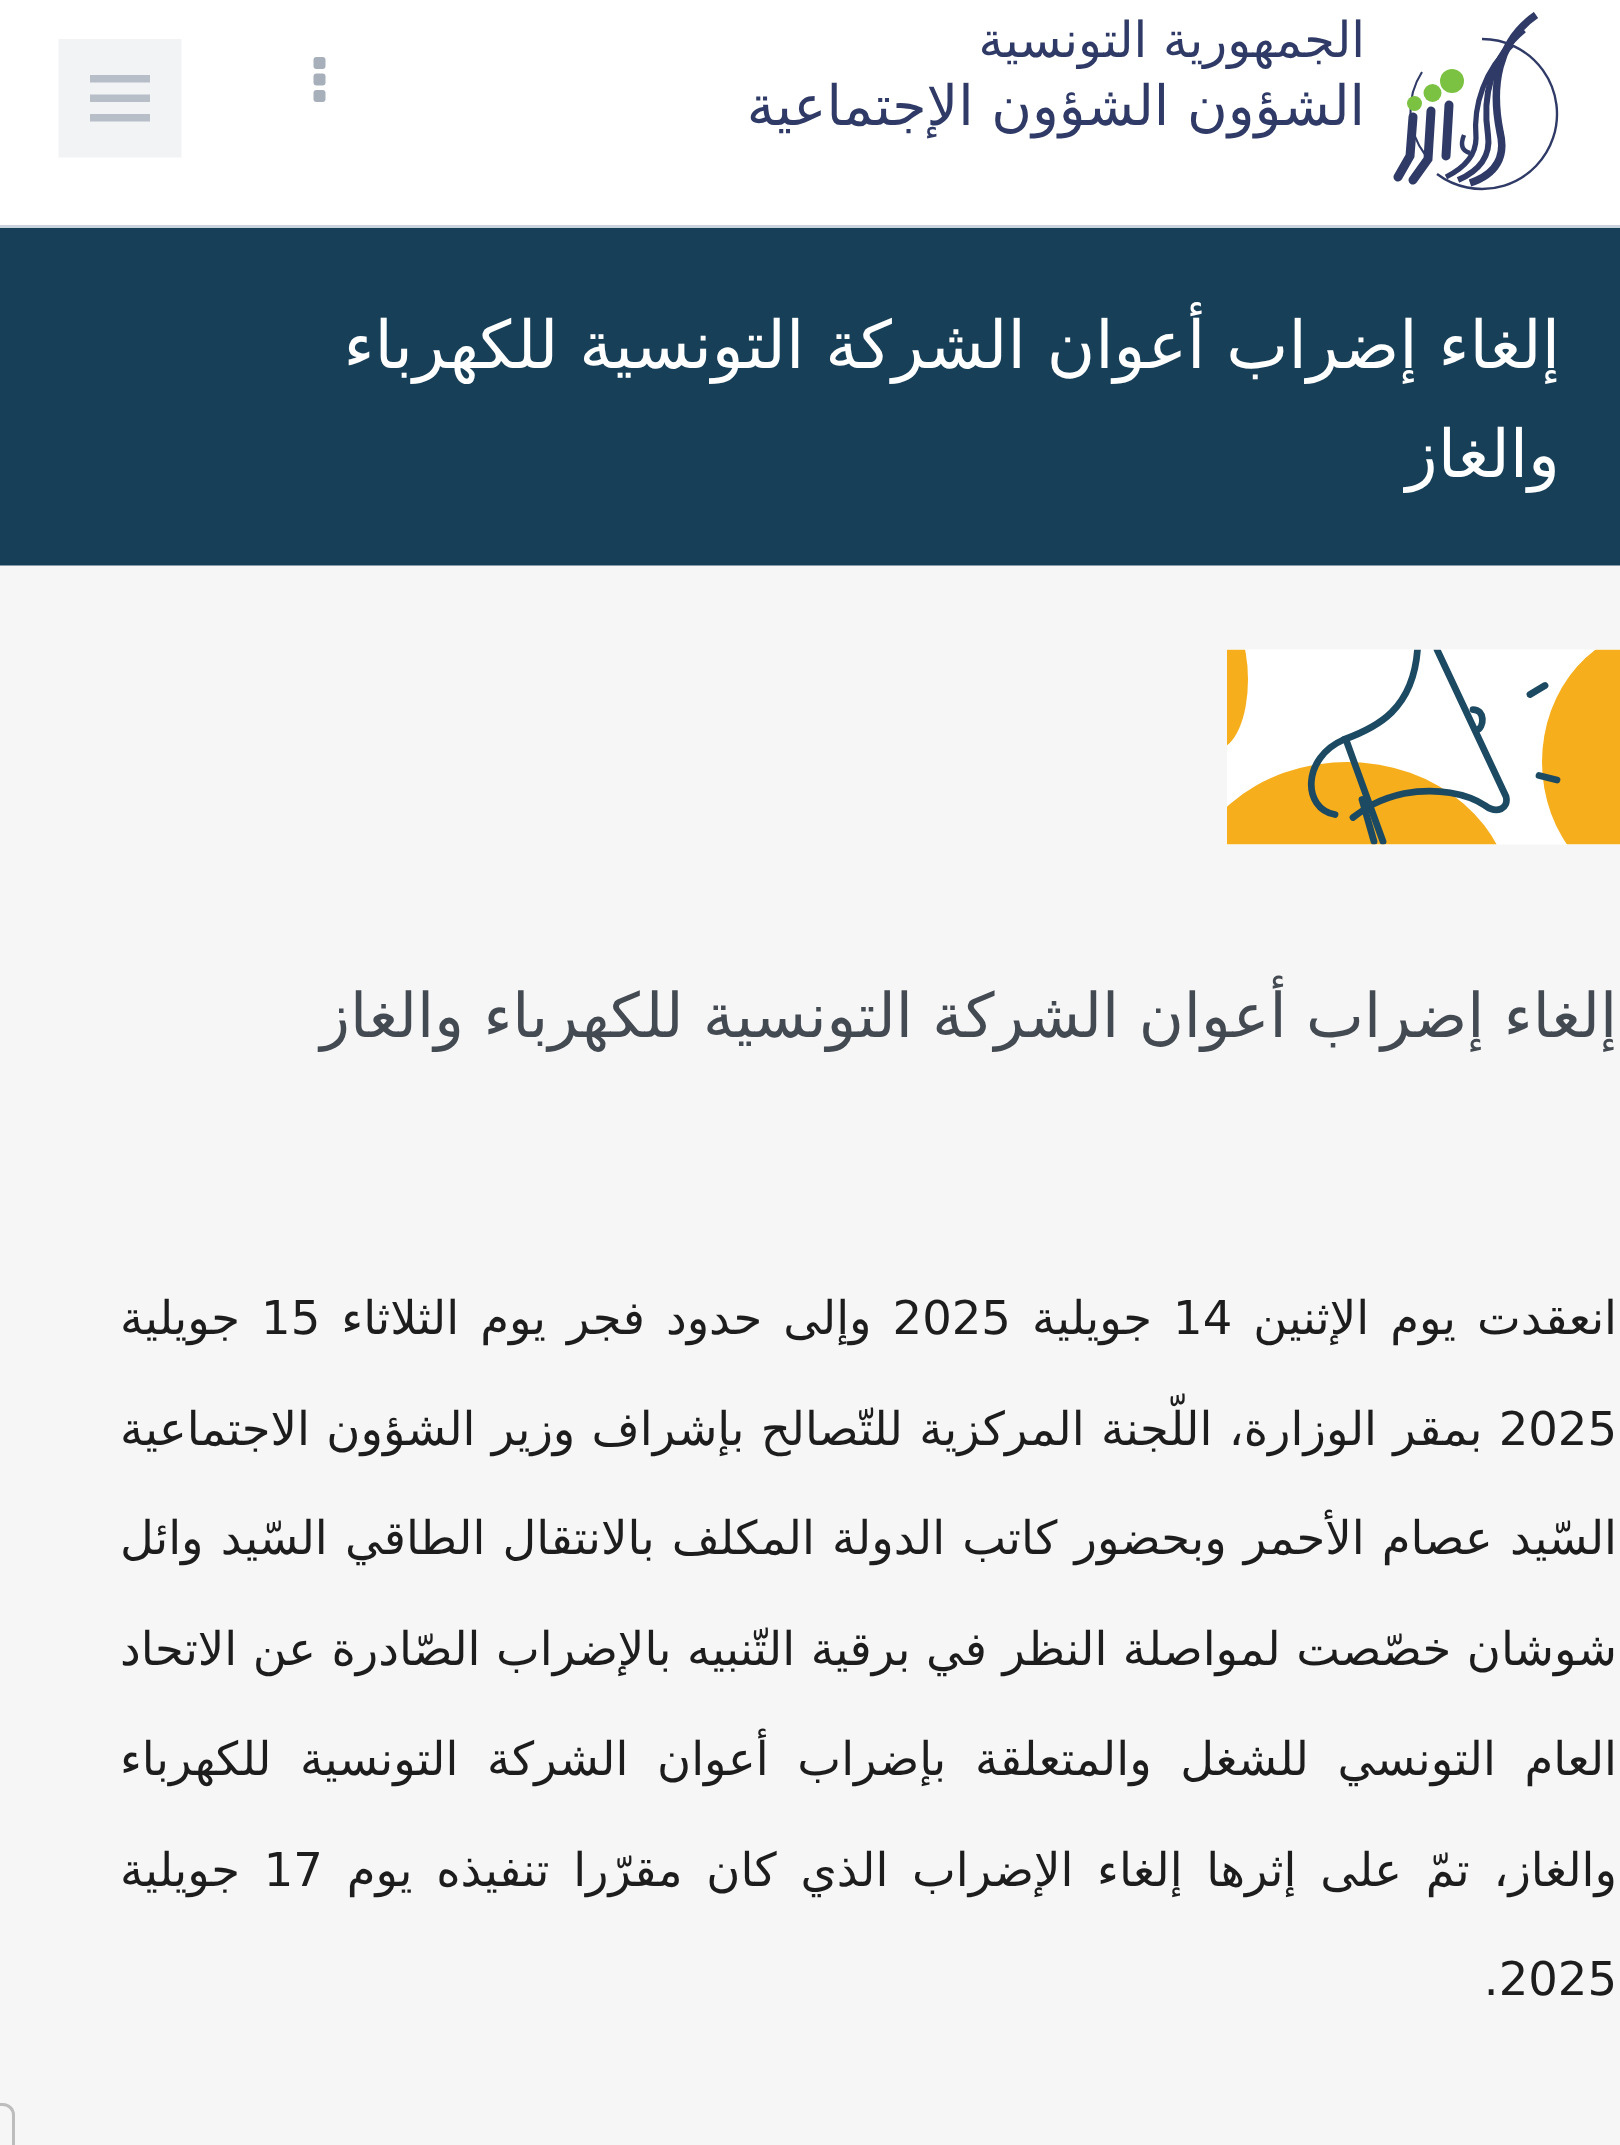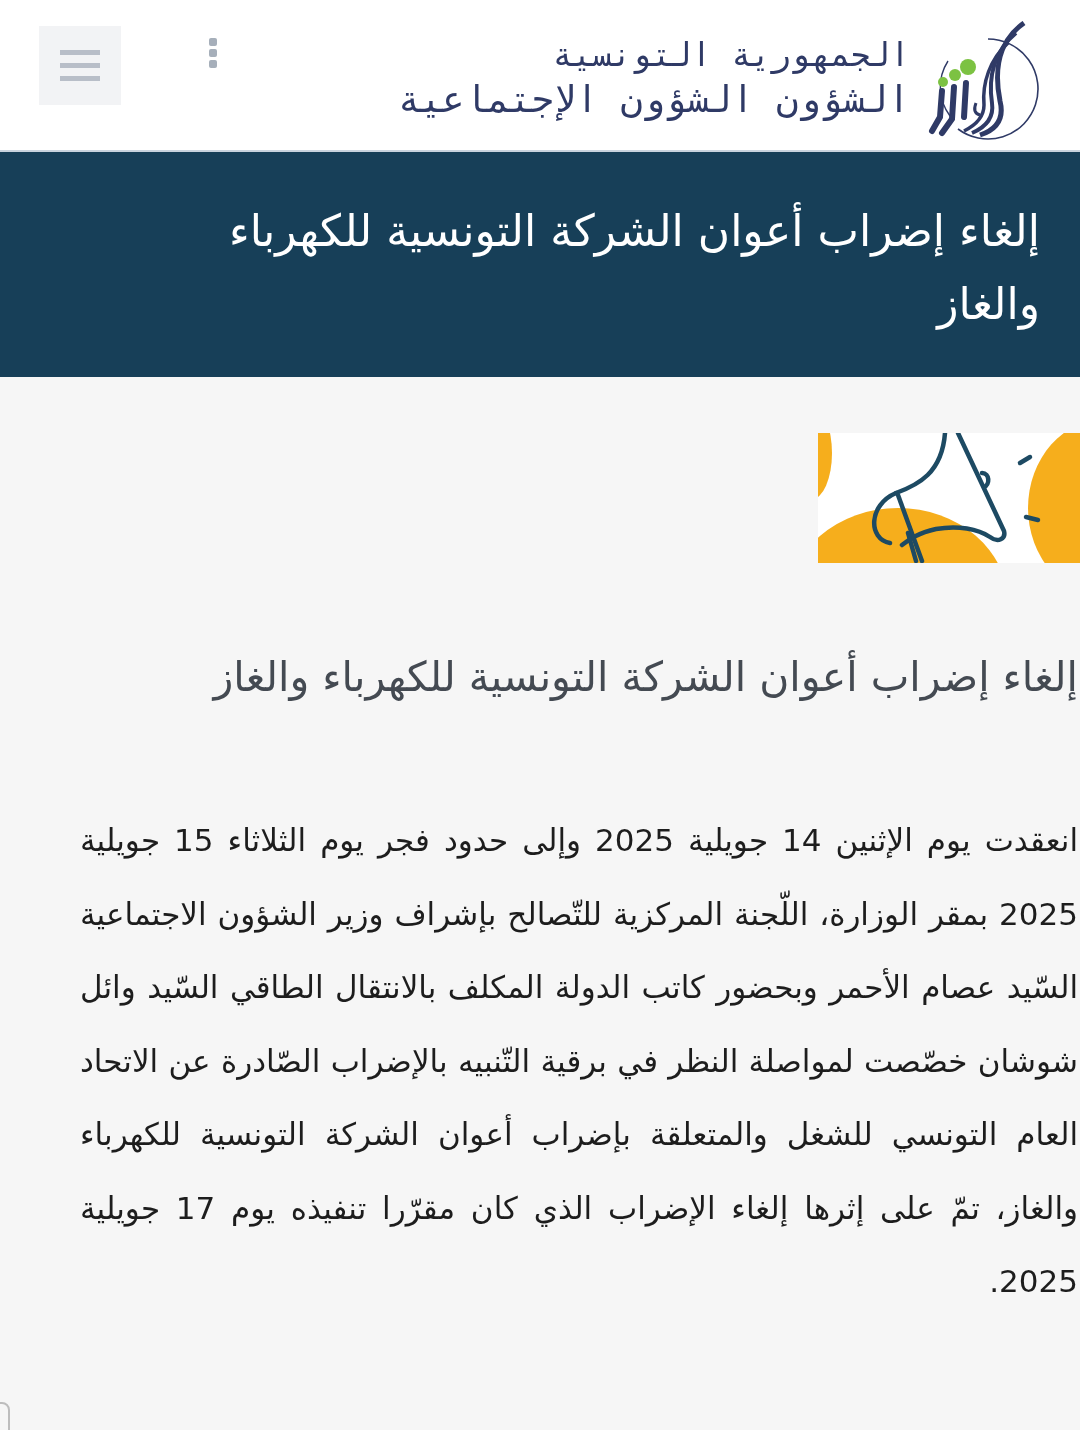--- a/index.html
+++ b/index.html
@@ -44,27 +44,25 @@
       gap: 3px;
       cursor: pointer;
     }
     .kebab .dot {
       width: 8px; height: 8px;
       border-radius: 2px;
       background: #a6afba;
     }
     .brand {
       position: absolute;
-      right: 40px; top: 20px;
+      right: 40px; top: 8px;
       height: 122px;
       display: flex;
-      align-items: center;
       gap: 18px;
       direction: rtl;
-      font-family: Liberation Mono, monospace;
     }
     .brand-logo {
       width: 112px; height: 120px;
       flex-shrink: 0;
     }
     .brand-text {
       direction: rtl;
       text-align: right;
       color: #2f3a66;
       line-height: 1.15;
@@ -106,21 +104,21 @@
       text-align: right;
       color: #444a52;
       font-weight: normal;
       font-size: 41px;
       line-height: 64px;
       white-space: nowrap;
     }
 
     .article-body {
       position: absolute;
-      left: 80px; top: 804px;
+      left: 80px; top: 843px;
       width: 998px;
       direction: rtl;
       text-align: justify;
       text-align-last: right;
       color: #1d1d1d;
       font-size: 31px;
       line-height: 73.5px;
     }
 
     .corner-artifact {

